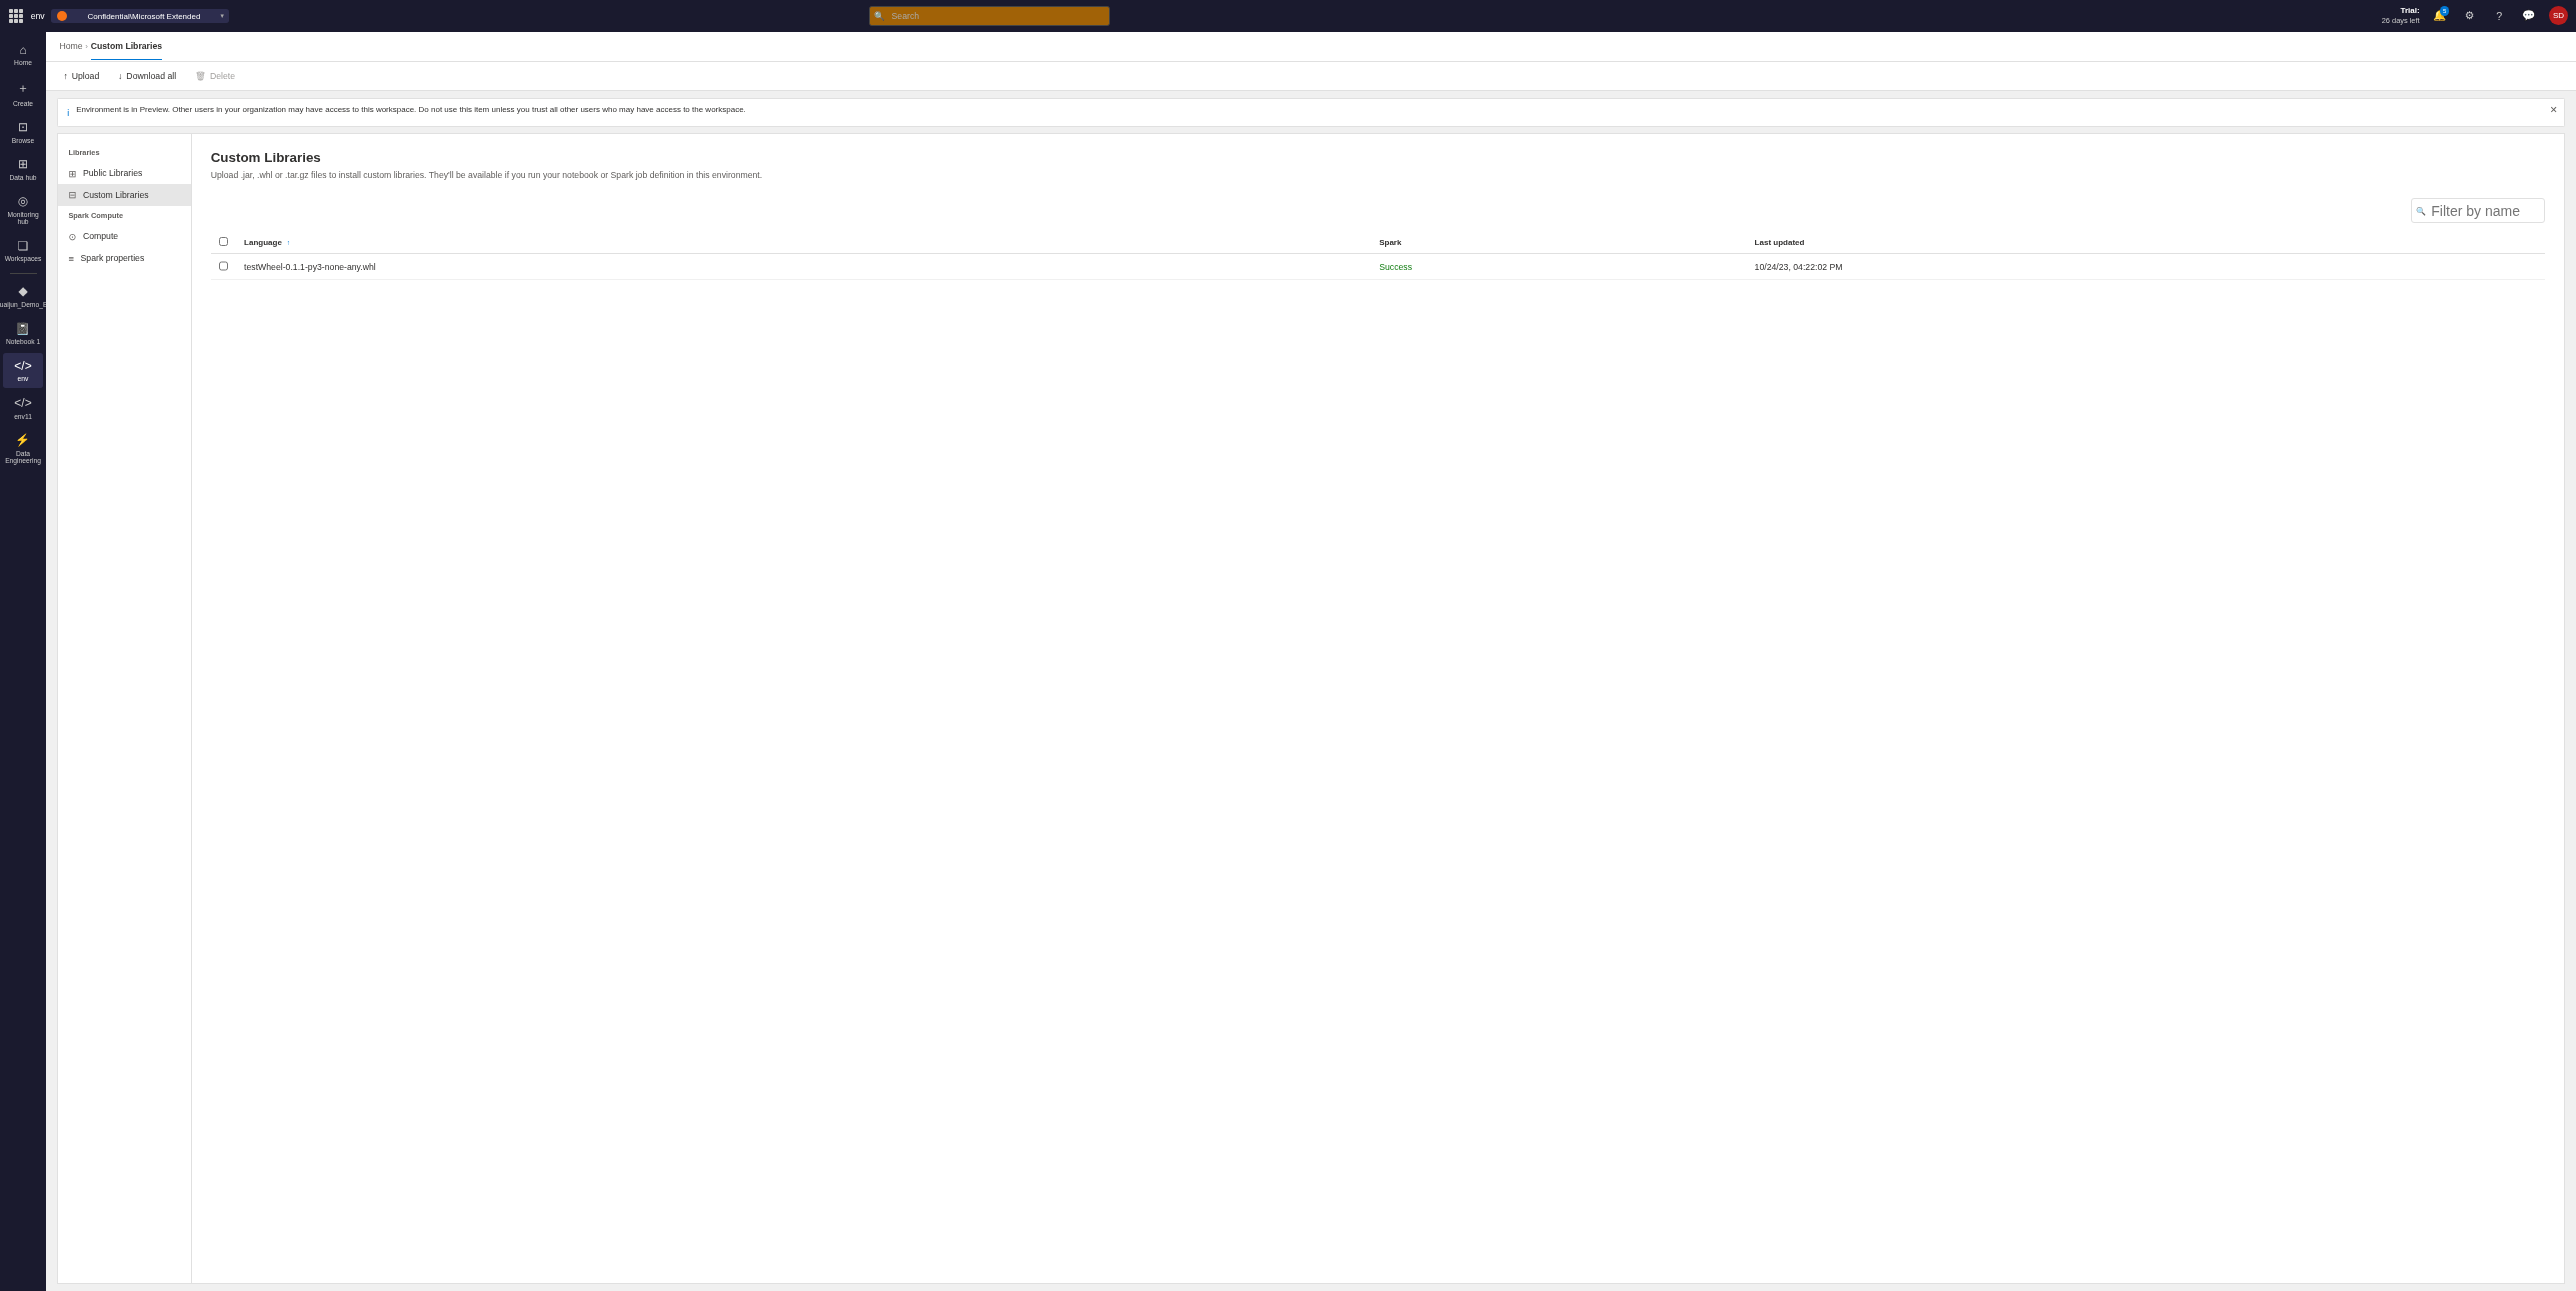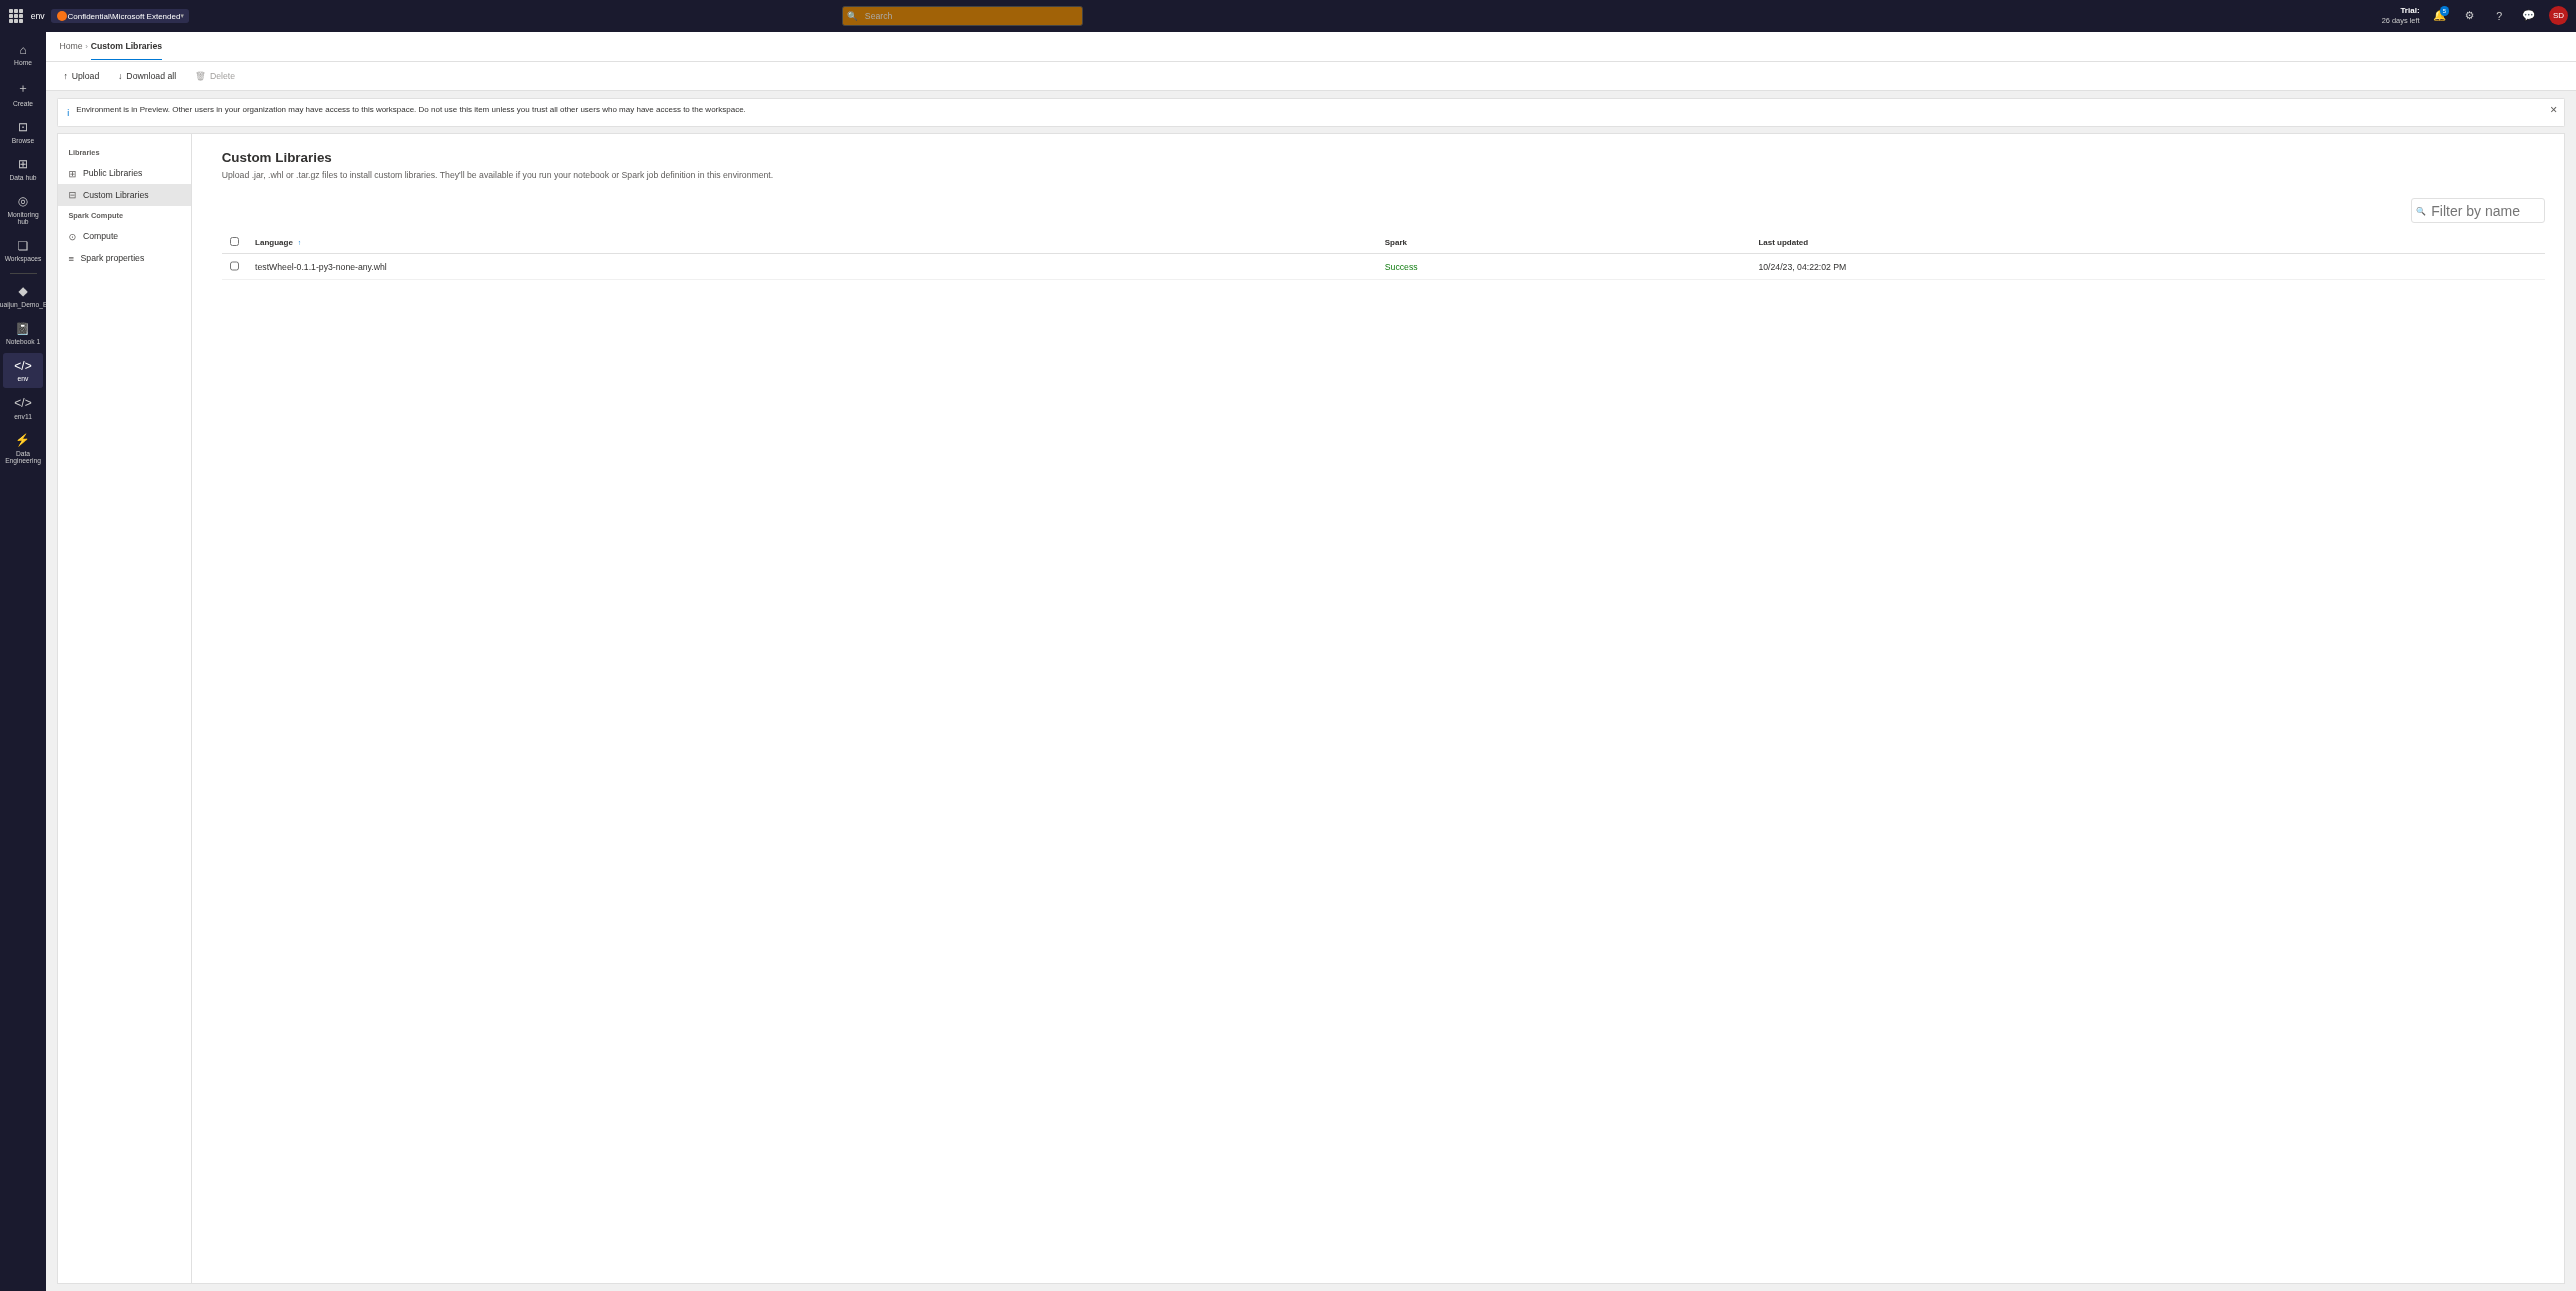--- a/index.html
+++ b/index.html
@@ -14,21 +14,21 @@
       padding: 0 8px;
       gap: 8px;
       color: #fff;
     }
     .topnav-left { display: flex; align-items: center; gap: 6.7px; flex: 0 0 auto; }
     .topnav-waffle { width: 16px; height: 16px; display: flex; align-items: center; justify-content: center; cursor: pointer; }
     .waffle-icon { display: grid; grid-template-columns: repeat(3,4px); gap: 1.3px; }
     .waffle-dot { width: 4px; height: 4px; background: #ccc; border-radius: 0.7px; }
     .env-label { font-size: 8.7px; color: #fff; font-weight: 500; }
     .workspace-badge {
-      display: flex; align-items: center; gap: 0;
+      display: flex; align-items: center; gap: 20px;
       background: #2d2d4e; border-radius: 2.7px; padding: 2px 5.4px; cursor: pointer;
     }
     .workspace-icon { width: 10.7px; height: 10.7px; background: #f97316; border-radius: 50%; }
     .workspace-name { font-size: 8px; color: #fff; }
     .chevron { font-size: 6.7px; color: #aaa; }
 
     .search-bar {
       flex: 0 0 241px;
       margin: 0 auto;
       position: relative;
@@ -92,21 +92,21 @@
     
     .info-banner {
       background: #fff; border: 0.7px solid #e0e0e0; margin: 6.7px 10.7px 0;
       padding: 6.7px 9.4px; display: flex; align-items: flex-start; gap: 6.7px;
       font-size: 8px; color: #323130; border-radius: 1.3px; position: relative;
     }
     .info-icon { color: #0078d4; font-size: 9.4px; flex-shrink: 0; margin-top: 0.7px; }
     .info-close { position: absolute; right: 6.7px; top: 5.4px; cursor: pointer; color: #605e5c; font-size: 9.4px; }
 
     
-    .panel-area { display: flex; flex: 1; overflow: hidden; margin: 6.7px 10.7px; gap: 11px; background: #fff; border: 0.7px solid #e0e0e0; }
+    .panel-area { display: flex; flex: 1; overflow: hidden; margin: 6.7px 10.7px; gap: 0; background: #fff; border: 0.7px solid #e0e0e0; }
 
     
     .left-nav {
       width: 134px; border-right: 0.7px solid #e0e0e0; padding: 10.7px 0; flex-shrink: 0;
     }
     .left-nav-section-title {
       font-size: 7.4px; font-weight: 600; color: #605e5c; padding: 2.7px 10.7px 5.4px; text-transform: none;
     }
     .left-nav-item {
       display: flex; align-items: center; gap: 6.7px;

